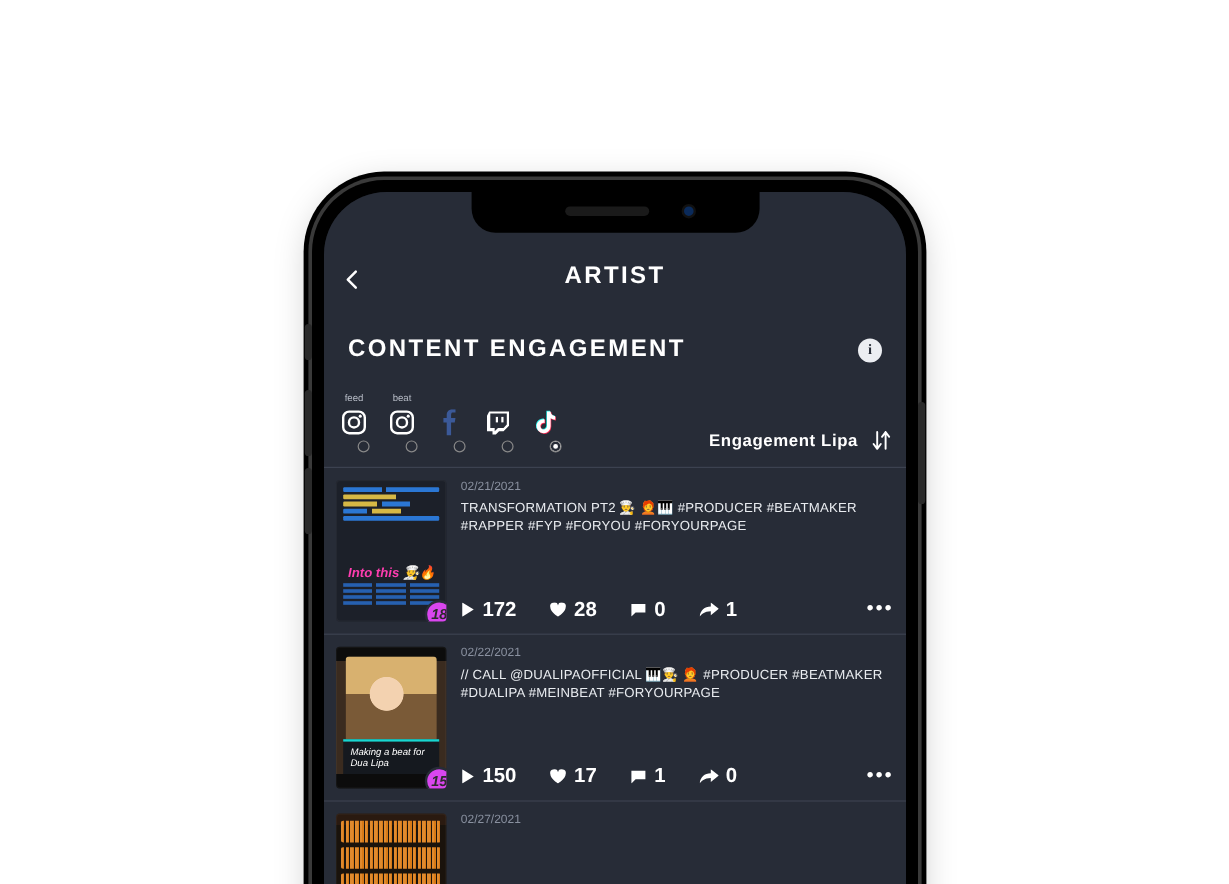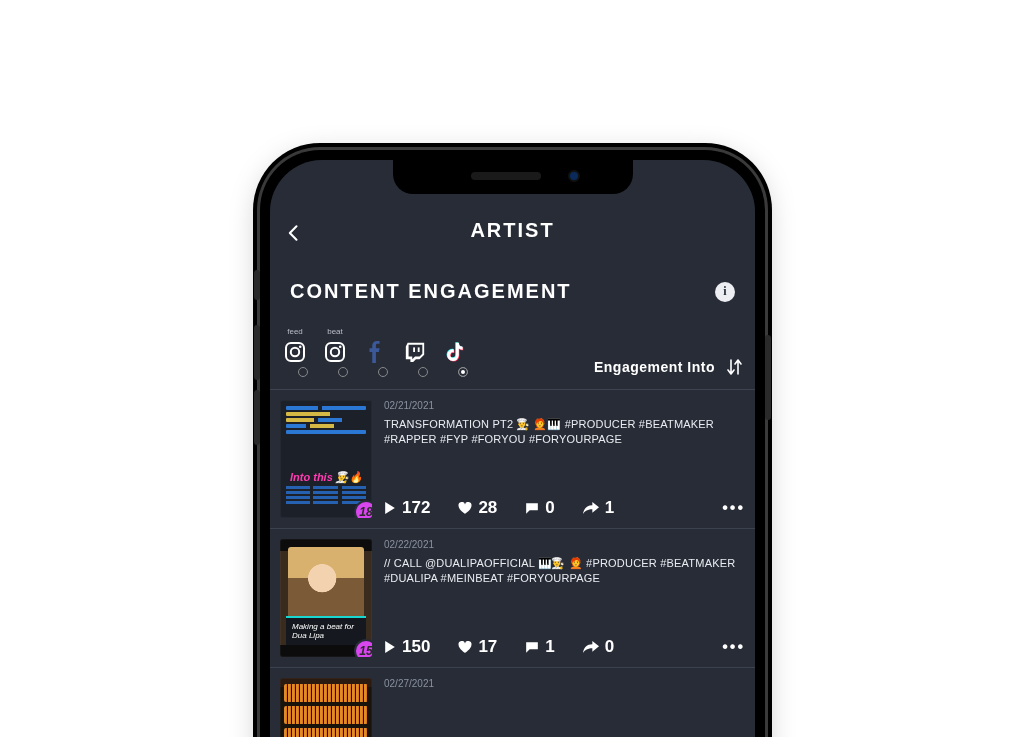--- a/index.html
+++ b/index.html
@@ -196,21 +196,21 @@
                   <path fill="#FE2C55" d="M16.2 2h-3.3v13.4a3 3 0 1 1-2.2-2.9V9.1a6.4 6.4 0 1 0 5.5 6.3V8.3a7.5 7.5 0 0 0 4.2 1.3V6.3A4.3 4.3 0 0 1 16.2 2z" transform="translate(0.6,0.6)"></path>
                   <path fill="#fff" d="M16.2 2h-3.3v13.4a3 3 0 1 1-2.2-2.9V9.1a6.4 6.4 0 1 0 5.5 6.3V8.3a7.5 7.5 0 0 0 4.2 1.3V6.3A4.3 4.3 0 0 1 16.2 2z"></path>
                 </svg>
               </span>
               <span class="radio-dot selected"></span>
             </div>
 
           </div>
 
           <div class="sort-section">
-            <span class="sort-label">Engagement Into</span>
+            <span class="sort-label">Engagement Lipa</span>
             <span class="sort-arrows">
               <svg width="18" height="20" viewBox="0 0 18 20">
                   <path d="M6 3 v14 M6 17 l-3 -4 M6 17 l3 -4" stroke="#fff" stroke-width="1.6" fill="none" stroke-linecap="round"></path>
                   <path d="M13 17 v-14 M13 3 l-3 4 M13 3 l3 4" stroke="#fff" stroke-width="1.6" fill="none" stroke-linecap="round"></path>
                 </svg>
             </span>
           </div>
         </div>
 
         <div class="posts">

